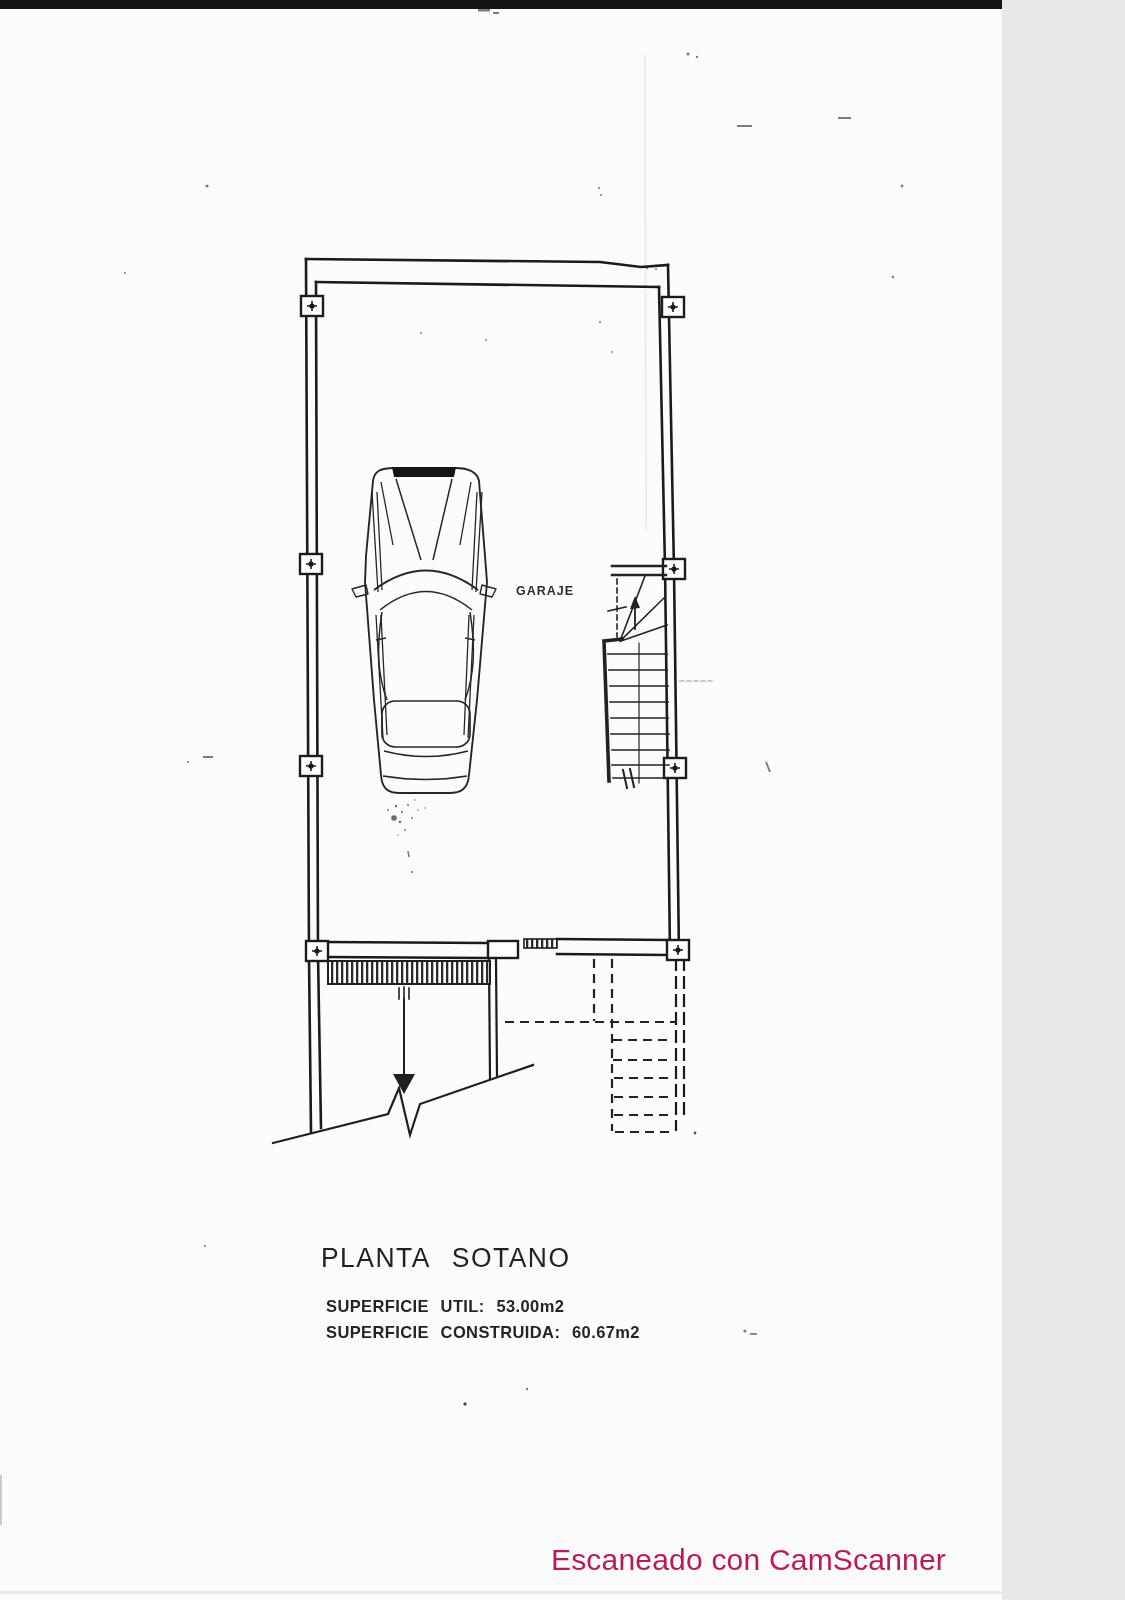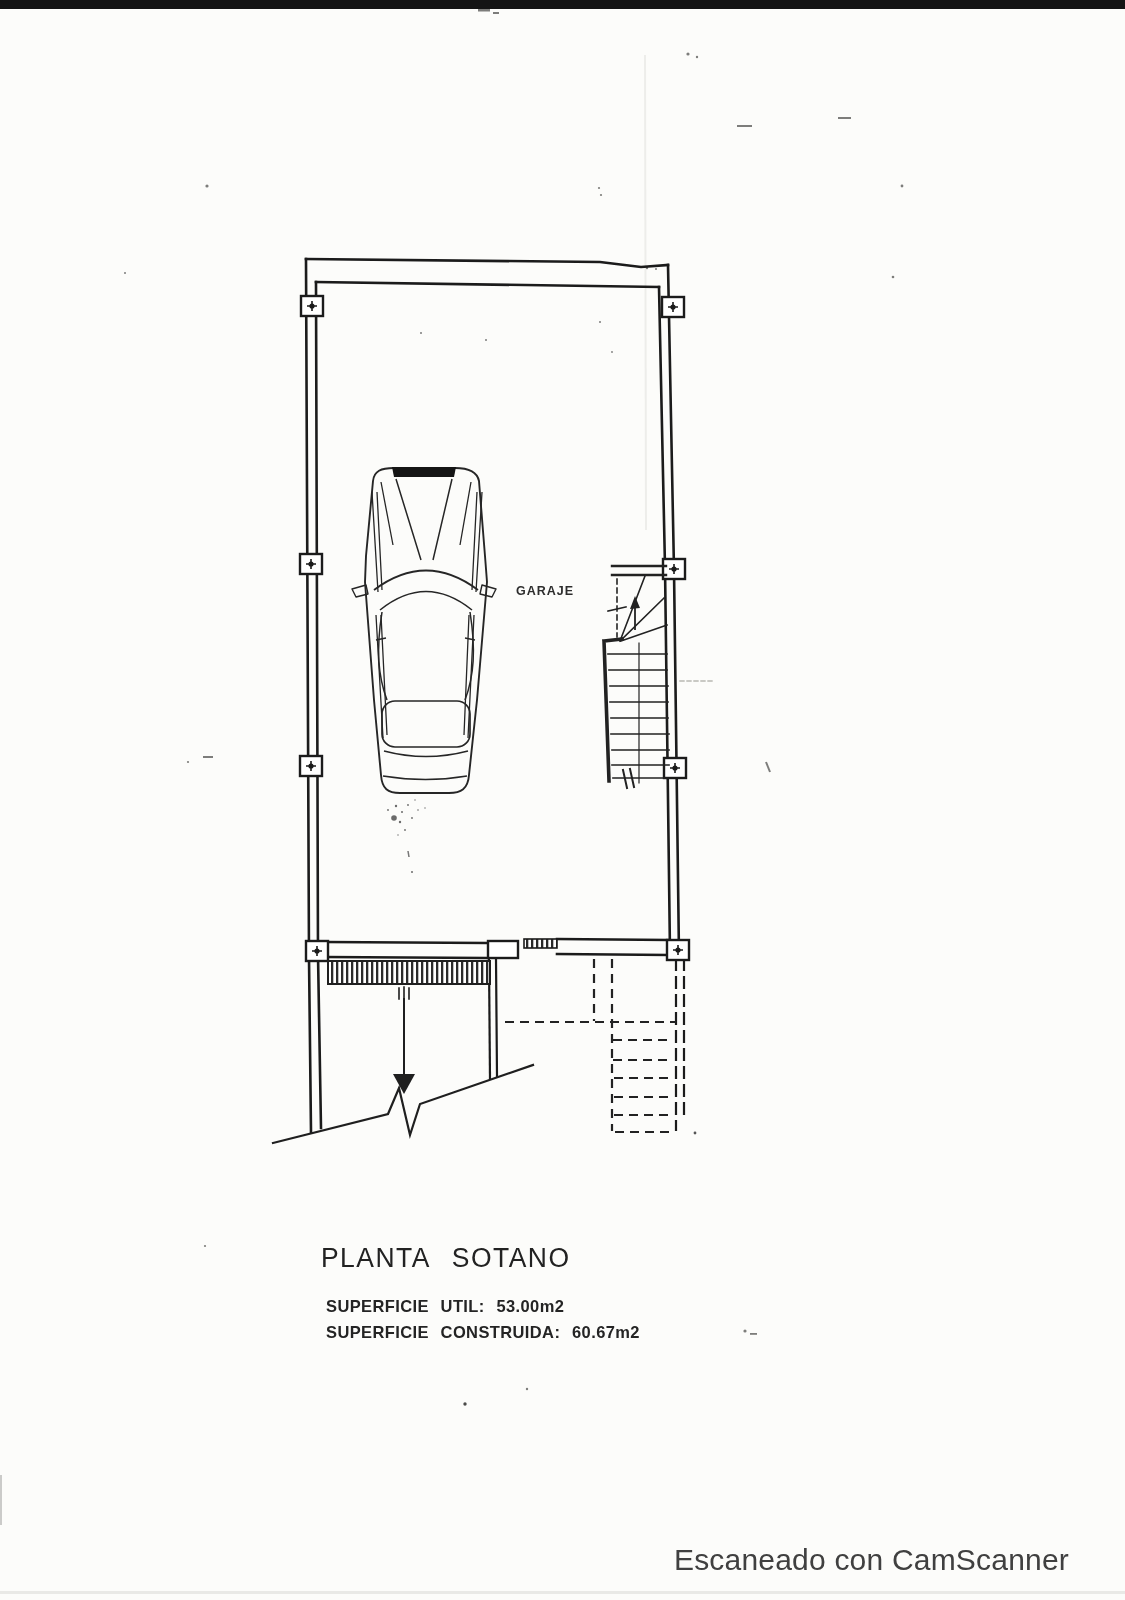--- a/index.html
+++ b/index.html
@@ -1,22 +1,23 @@
 <!DOCTYPE html>
 <html><head>
 <meta charset="utf-8">
 <style>
   html,body{margin:0;padding:0;background:#e8e8e8;}
   .page{
     position:relative;
-    width:1125px;height:1600px;
+    width:979px;height:1600px;
     background:#fcfcfa;
     overflow:hidden;
     font-family:"Liberation Sans", sans-serif;
     color:#1e1e1e;
+    padding-left:23px;
   }
   .plan-svg{position:absolute;left:0;top:0;width:1125px;height:1600px;}
   .room-label{
     position:absolute;left:516px;top:584px;
     font-size:12.5px;font-weight:700;letter-spacing:1px;color:#2d2d2d;
     transform:scaleY(1.05);
   }
   .plan-title{
     position:absolute;left:321px;top:1243px;
     font-size:27px;font-weight:500;letter-spacing:1.5px;word-spacing:14px;
@@ -24,21 +25,21 @@
   }
   .area-line{
     position:absolute;left:326px;
     font-size:17px;font-weight:600;letter-spacing:.4px;word-spacing:7px;
     color:#242424;transform:scaleX(.97);transform-origin:left;
   }
   .area-1{top:1297px;}
   .area-2{top:1323px;}
   .watermark{
     position:absolute;right:56px;top:1543px;
-    font-size:30px;font-weight:400;color:#404040;letter-spacing:.2px;
+    font-size:30px;font-weight:400;color:#be185d;letter-spacing:.2px;
   }
 </style>
 </head>
 <body>
 
 <div class="page">
 
   <svg class="plan-svg" viewBox="0 0 1125 1600" xmlns="http://www.w3.org/2000/svg">
 
     <defs>

